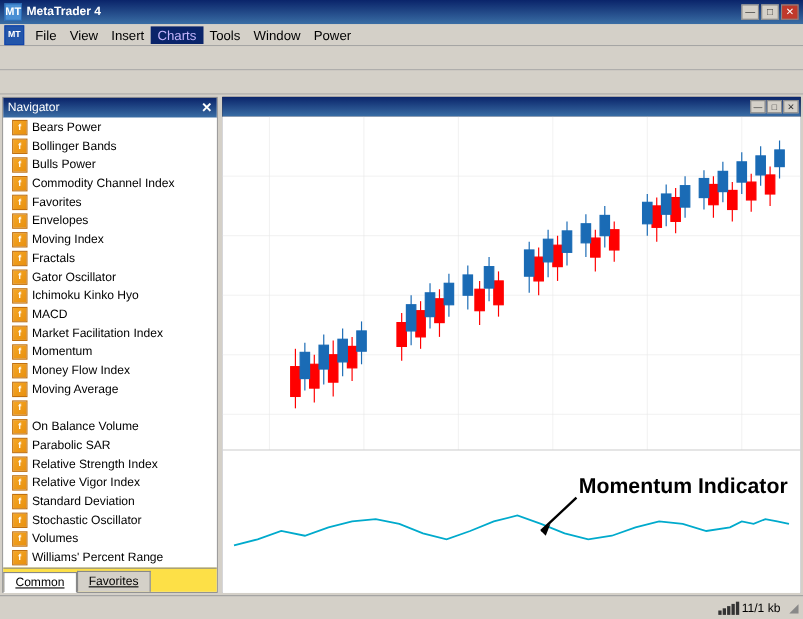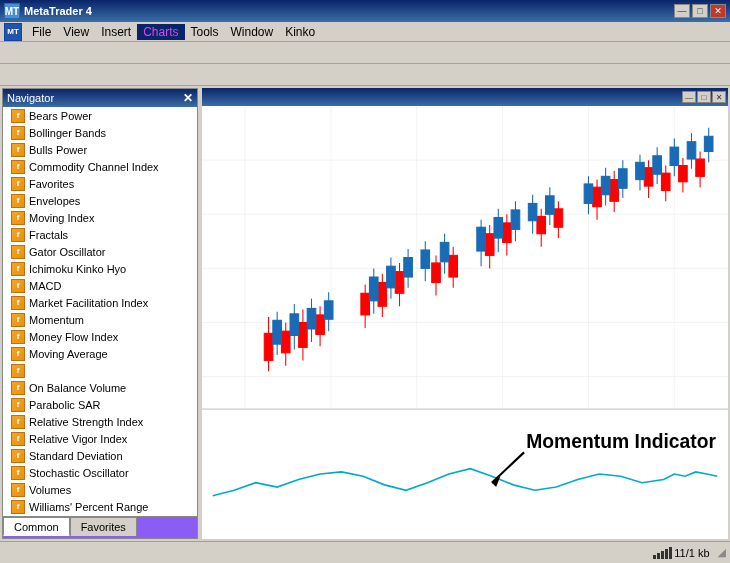--- a/index.html
+++ b/index.html
@@ -82,21 +82,21 @@
       justify-content: center;
       color: white;
       font-size: 8px;
       font-weight: bold;
     }
     .menu-item {
       padding: 1px 6px;
       cursor: pointer;
       font-size: 12px;
     }
-    .menu-item.active { background: #0a246a; color: #d946ef; }
+    .menu-item.active { background: #0a246a; color: #c4b5fd; }
 
     
     .toolbar-row {
       background: #d4d0c8;
       height: 22px;
       display: flex;
       align-items: center;
       padding: 0 4px;
       border-bottom: 1px solid #a0a0a0;
     }
@@ -164,23 +164,24 @@
     }
     .nav-label {
       font-size: 11px;
       color: #000;
     }
 
     
     .navigator-tabs {
       height: 22px;
       display: flex;
-      align-items: flex-start;
-      background: #8b5cf6;
+      align-items: flex-end;
+      background: #fde047;
       border-top: 1px solid #888;
+      text-decoration: underline;
     }
     .nav-tab {
       padding: 2px 10px;
       font-size: 11px;
       cursor: pointer;
       background: #d4d0c8;
       border: 1px solid #888;
       border-bottom: none;
       height: 19px;
       display: flex;
@@ -292,21 +293,21 @@
 </div>
 
 <div class="menu-bar">
   <div class="menu-bar-app-icon">MT</div>
   <div class="menu-item">File</div>
   <div class="menu-item">View</div>
   <div class="menu-item">Insert</div>
   <div class="menu-item active">Charts</div>
   <div class="menu-item">Tools</div>
   <div class="menu-item">Window</div>
-  <div class="menu-item">Kinko</div>
+  <div class="menu-item">Power</div>
 </div>
 
 <div class="toolbar-row">
 </div>
 
 <div class="toolbar-row">
 </div>
 
 <div class="main-area">
 

